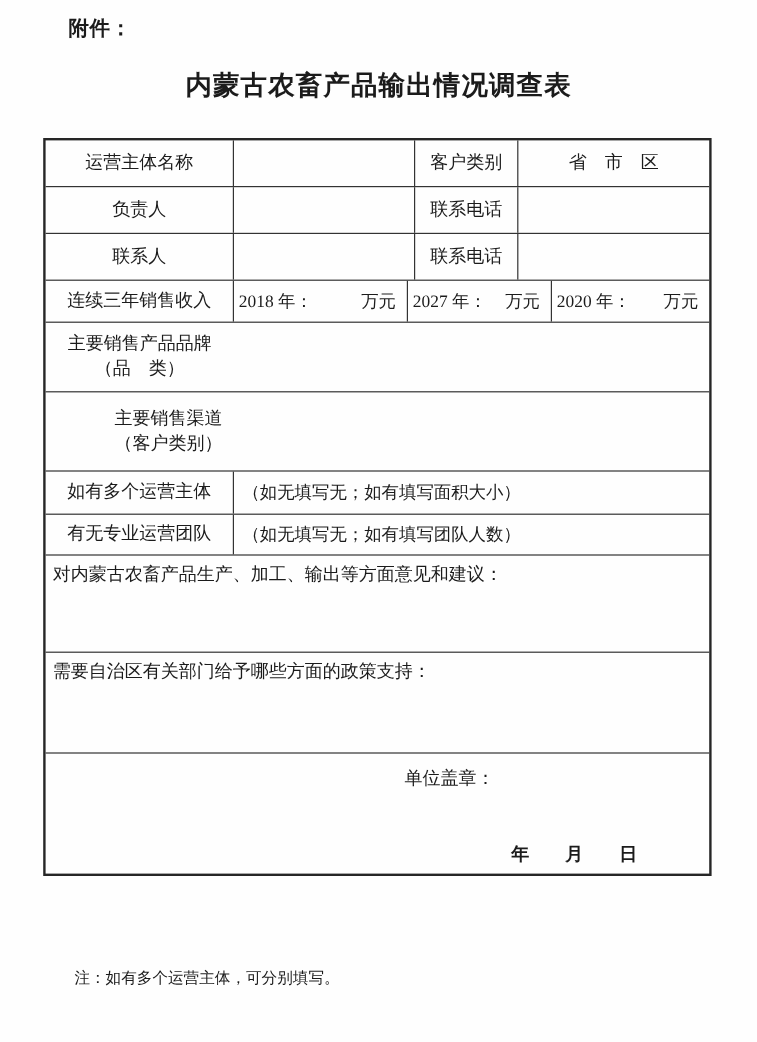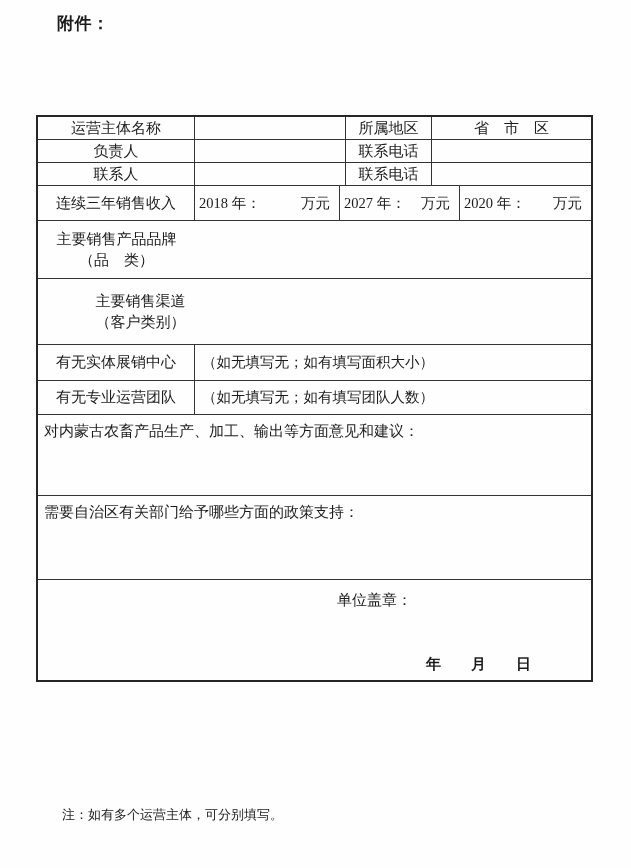--- a/index.html
+++ b/index.html
@@ -39,21 +39,21 @@
     top: 115px;
     width: 557px;
     border: 2px solid #262626;
     background: #fefefe;
   }
   .row { display: flex; border-bottom: 1px solid #333333; }
   .row:last-child { border-bottom: none; }
   .cell { border-right: 1px solid #333333; height: 100%; }
   .cell:last-child { border-right: none; }
 
-  .r1, .r2, .r3 { height: 23px; }
+  .r1, .r2, .r3 { height: 39px; }
   .r4 { height: 35px; }
   .r5 { height: 58px; }
   .r6 { height: 66px; padding-left: 24px; }
   .r7 { height: 36px; }
   .r8 { height: 34px; align-items: center; }
   .r9 { height: 73px; }
   .r10 { height: 81px; }
   .r11 { height: 84px; }
   .r12 { height: 100px; position: relative; }
 
@@ -115,27 +115,28 @@
     font-size: 13px;
   }
 </style>
 </head>
 <body>
 
 <div class="page">
 
   <div class="attachment">附件：</div>
 
+  <div class="title">内蒙古农畜产品输出情况调查表</div>
 
   <div class="form-table">
 
     <div class="row r1">
       <div class="cell c1 label-c">运营主体名称</div>
       <div class="cell c2"></div>
-      <div class="cell c3 label-c">所属地区</div>
+      <div class="cell c3 label-c">客户类别</div>
       <div class="cell c4 label-c">省　市　区</div>
     </div>
 
     <div class="row r2">
       <div class="cell c1 label-c">负责人</div>
       <div class="cell c2"></div>
       <div class="cell c3 label-c">联系电话</div>
       <div class="cell c4"></div>
     </div>
 
@@ -170,21 +171,21 @@
     </div>
 
     <div class="row r6">
       <div class="cell c1 label-c">
         <span>主要销售渠道</span>
         <span>（客户类别）</span>
       </div>
     </div>
 
     <div class="row r7">
-      <div class="cell c1 label-c">有无实体展销中心</div>
+      <div class="cell c1 label-c">如有多个运营主体</div>
       <div class="cell wide hint-cell">
         <span>（如无填写无；如有填写面积大小）</span>
       </div>
     </div>
 
     <div class="row r8">
       <div class="cell c1 label-c">有无专业运营团队</div>
       <div class="cell wide hint-cell">
         <span>（如无填写无；如有填写团队人数）</span>
       </div>

